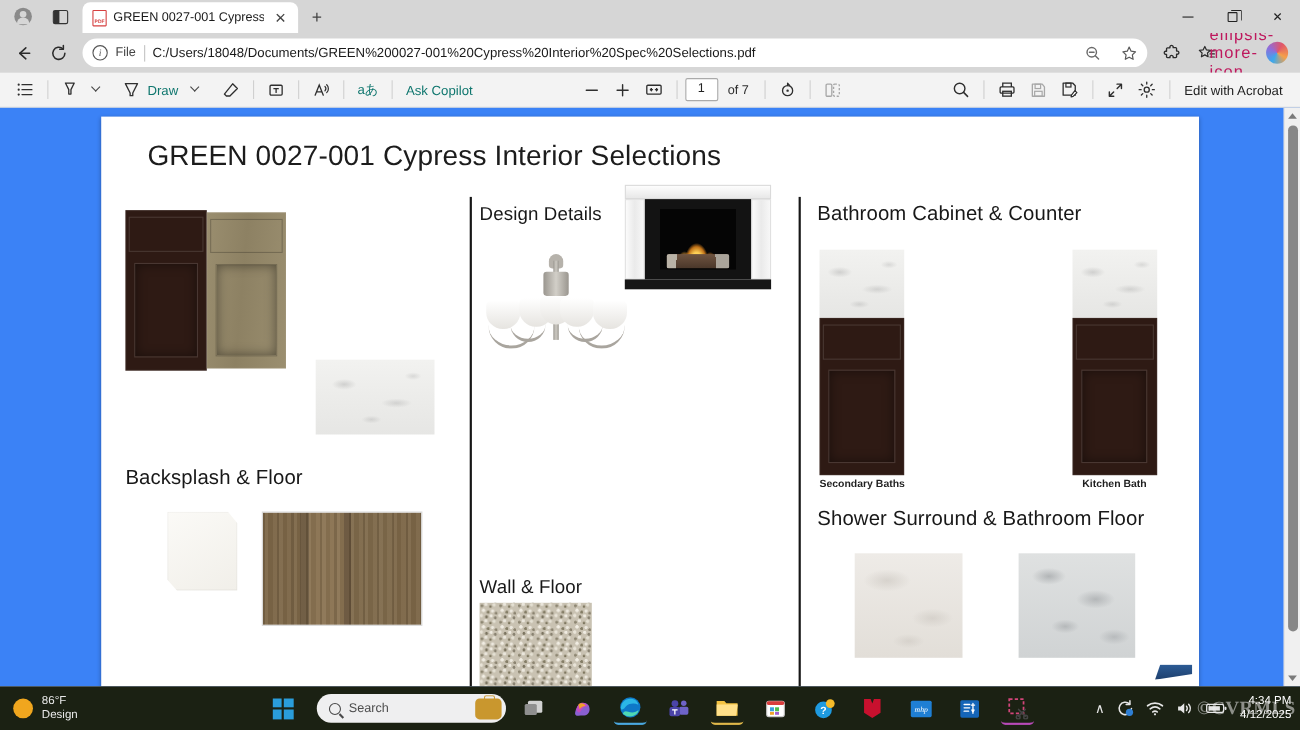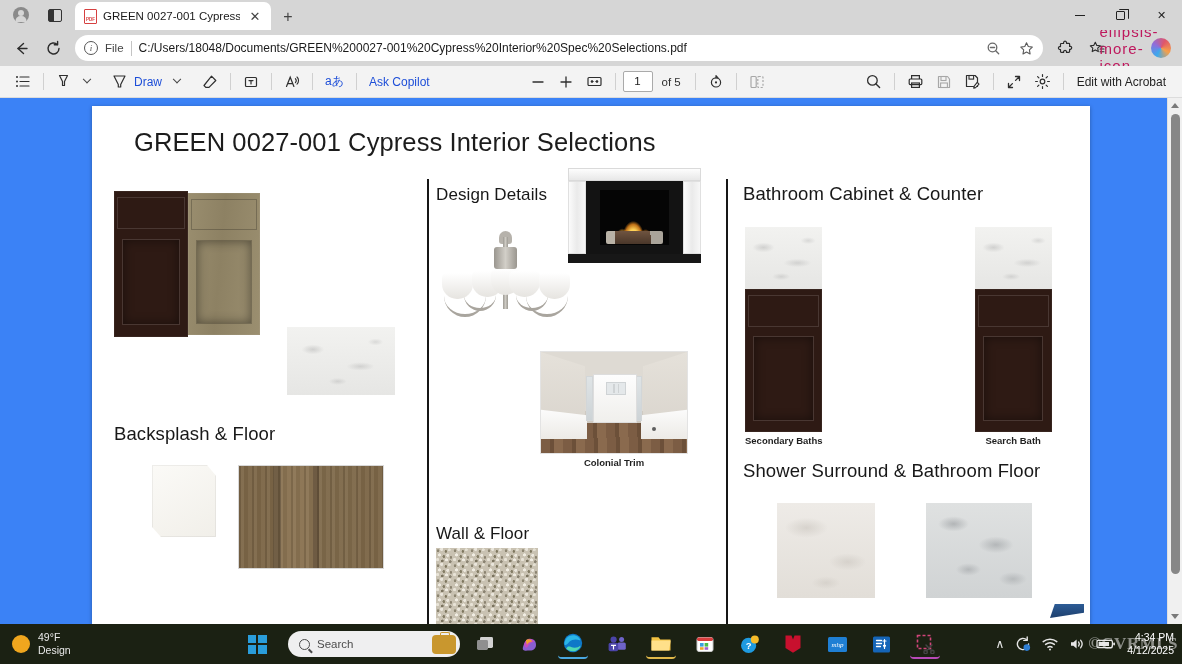--- a/index.html
+++ b/index.html
@@ -127,21 +127,21 @@
   
   .pdfbar {
     height: 32px; background: #f3f3f3;
     border-bottom: 1px solid #dcdcdc;
     display: flex; align-items: center; padding: 0 10px; gap: 2px;
     flex: none;
   }
   .tb {
     height: 26px; min-width: 26px; padding: 0 5px; border-radius: 4px;
     display: flex; align-items: center; justify-content: space-between; gap: 4px;
-    color: #1d4ed8; font-size: 12px;
+    color: #0f766e; font-size: 12px;
   }
   .tb.dim { opacity: .38; }
   .tbsep { width: 1px; height: 17px; background: #d0d0d0; margin: 0 5px; flex: none; }
   .chev {
     width: 6px; height: 6px; border-right: 1.4px solid #444;
     border-bottom: 1.4px solid #444; transform: rotate(45deg) translate(-2px,-2px);
   }
   .pagebox {
     width: 30px; height: 21px; border: 1px solid #aaa; background: #fff;
     font-size: 11.5px; color: #222; text-align: center; line-height: 19px;
@@ -614,21 +614,21 @@
       </svg>
   </div>
   <div class="tb">
     <svg width="17" height="15" viewBox="0 0 17 15">
         <rect x="2" y="3.5" width="13" height="8" rx="1" stroke="#2f2f2f" stroke-width="1.2" fill="none"></rect>
         <path d="M5.2 7.5h2M9.8 7.5h2M6.2 6.5l-1 1 1 1M10.8 6.5l1 1-1 1" stroke="#2f2f2f" stroke-width="1.1" fill="none" stroke-linecap="round" stroke-linejoin="round"></path>
       </svg>
   </div>
   <span class="tbsep"></span>
   <div class="pagebox">1</div>
-  <span class="pageof">of 5</span>
+  <span class="pageof">of 7</span>
   <span class="tbsep"></span>
   <div class="tb">
     <svg width="16" height="16" viewBox="0 0 16 16">
         <circle cx="8" cy="8.4" r="4.6" stroke="#2f2f2f" stroke-width="1.2" fill="none"></circle>
         <circle cx="8" cy="8.4" r="1.1" fill="#2f2f2f"></circle>
         <path d="M8 3.8V1.6l2 2.2" stroke="#2f2f2f" stroke-width="1.2" fill="none" stroke-linecap="round" stroke-linejoin="round"></path>
       </svg>
   </div>
   <span class="tbsep"></span>
   <div class="tb dim">
@@ -735,36 +735,20 @@
             <div class="arm a2"></div>
             <div class="arm a3"></div>
             <div class="arm a4"></div>
           <div class="shade s1"></div>
             <div class="shade s2"></div>
             <div class="shade s3"></div>
           <div class="shade s4"></div>
             <div class="shade s5"></div>
         </div>
 
-        <div style="position:absolute;left:113px;top:168px;">
-          <div class="hall">
-            <div class="wall-l"></div>
-              <div class="wall-r"></div>
-            <div class="floor"></div>
-            <div class="wains-l"></div>
-              <div class="wains-r"></div>
-            <div class="sidelite l"></div>
-              <div class="sidelite r"></div>
-            <div class="door">
-                <div class="dlite"></div>
-                <div class="knob"></div>
-              </div>
-          </div>
-          <div class="cap">Colonial Trim</div>
-        </div>
 
         <h2 class="sec mid" style="margin-top:187px;">Wall &amp; Floor</h2>
 
         <div class="row" style="margin-top:12px;gap:26px;">
           <div class="carpet" style="width:102px;height:105px;margin-top:-8px;"></div>
         </div>
       </div>
 
       <div class="col-right">
         <div class="vrule"></div>
@@ -782,21 +766,21 @@
 
           <div style="position:relative;width:152px;">
             <div class="bfaucet" style="position:absolute;left:22px;top:56px;"></div>
           </div>
 
           <div>
             <div style="width:77px;">
               <div class="counter" style="height:62px;"></div>
               <div class="cab" style="height:143px;"></div>
             </div>
-            <div class="cap">Search Bath</div>
+            <div class="cap">Kitchen Bath</div>
           </div>
         </div>
 
         <h2 class="sec" style="margin-top:14px;margin-left:8px;">Shower Surround &amp; Bathroom Floor</h2>
 
         <div class="row" style="margin-top:21px;gap:51px;margin-left:42px;">
           <div class="stone-lt" style="width:98px;height:95px;"></div>
           <div class="stone-gy" style="width:106px;height:95px;"></div>
         </div>
       </div>
@@ -816,21 +800,21 @@
       </div>
   </div>
 
   <div class="watermark" style="right:22px;bottom:-2px;opacity:0;">©CVRMLS</div>
 </div>
 
 <div class="taskbar">
   <div class="weather">
     <span class="sun"></span>
     <span class="wtxt">
-      <span>49°F</span><br>
+      <span>86°F</span><br>
       <span>Design</span>
     </span>
   </div>
 
   <div class="tb-center">
     <div class="tbicon">
       <span class="winlogo">
           <i></i>
           <i></i>
           <i></i>

